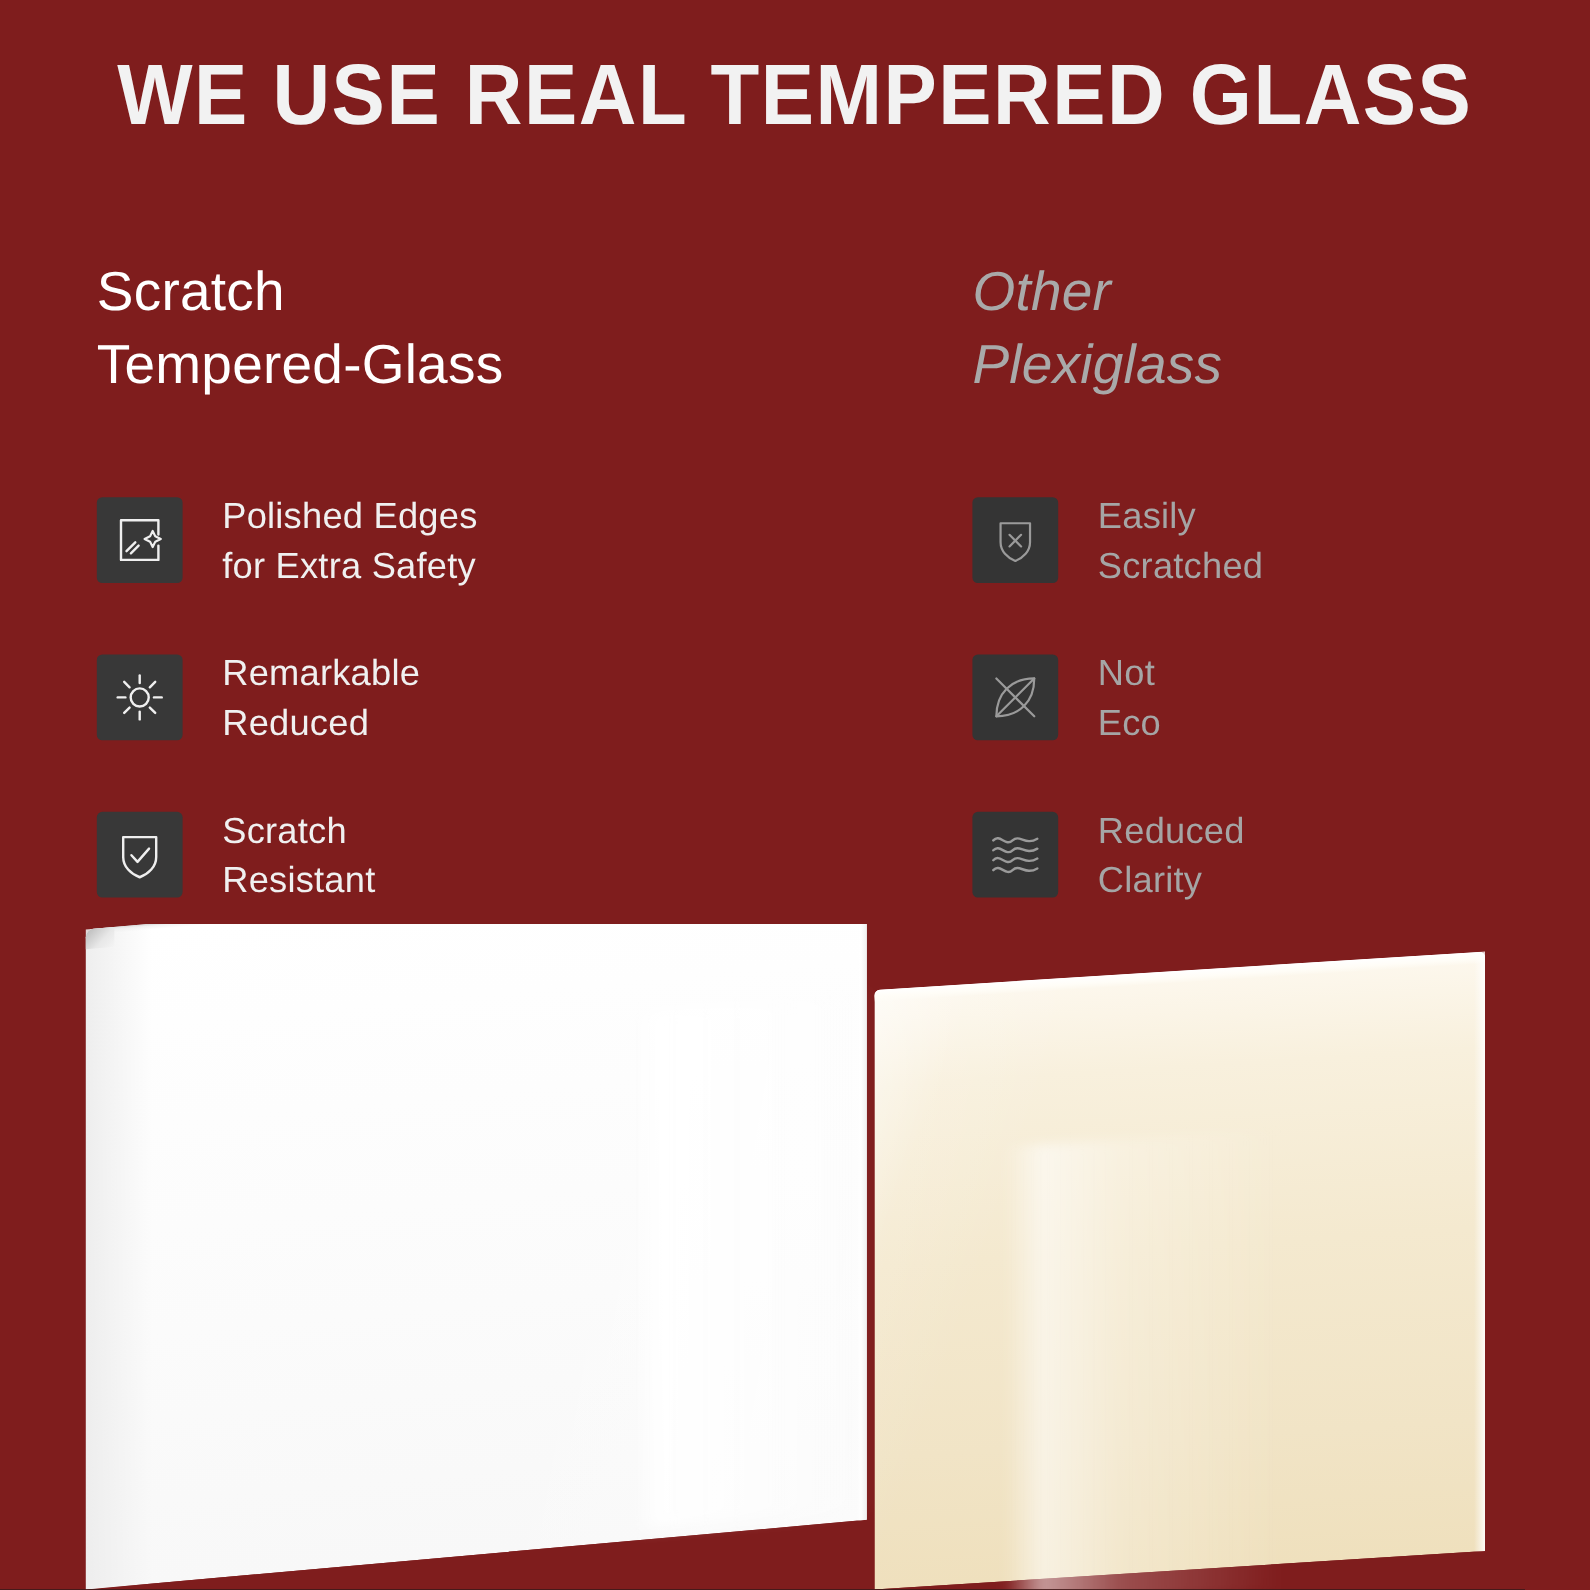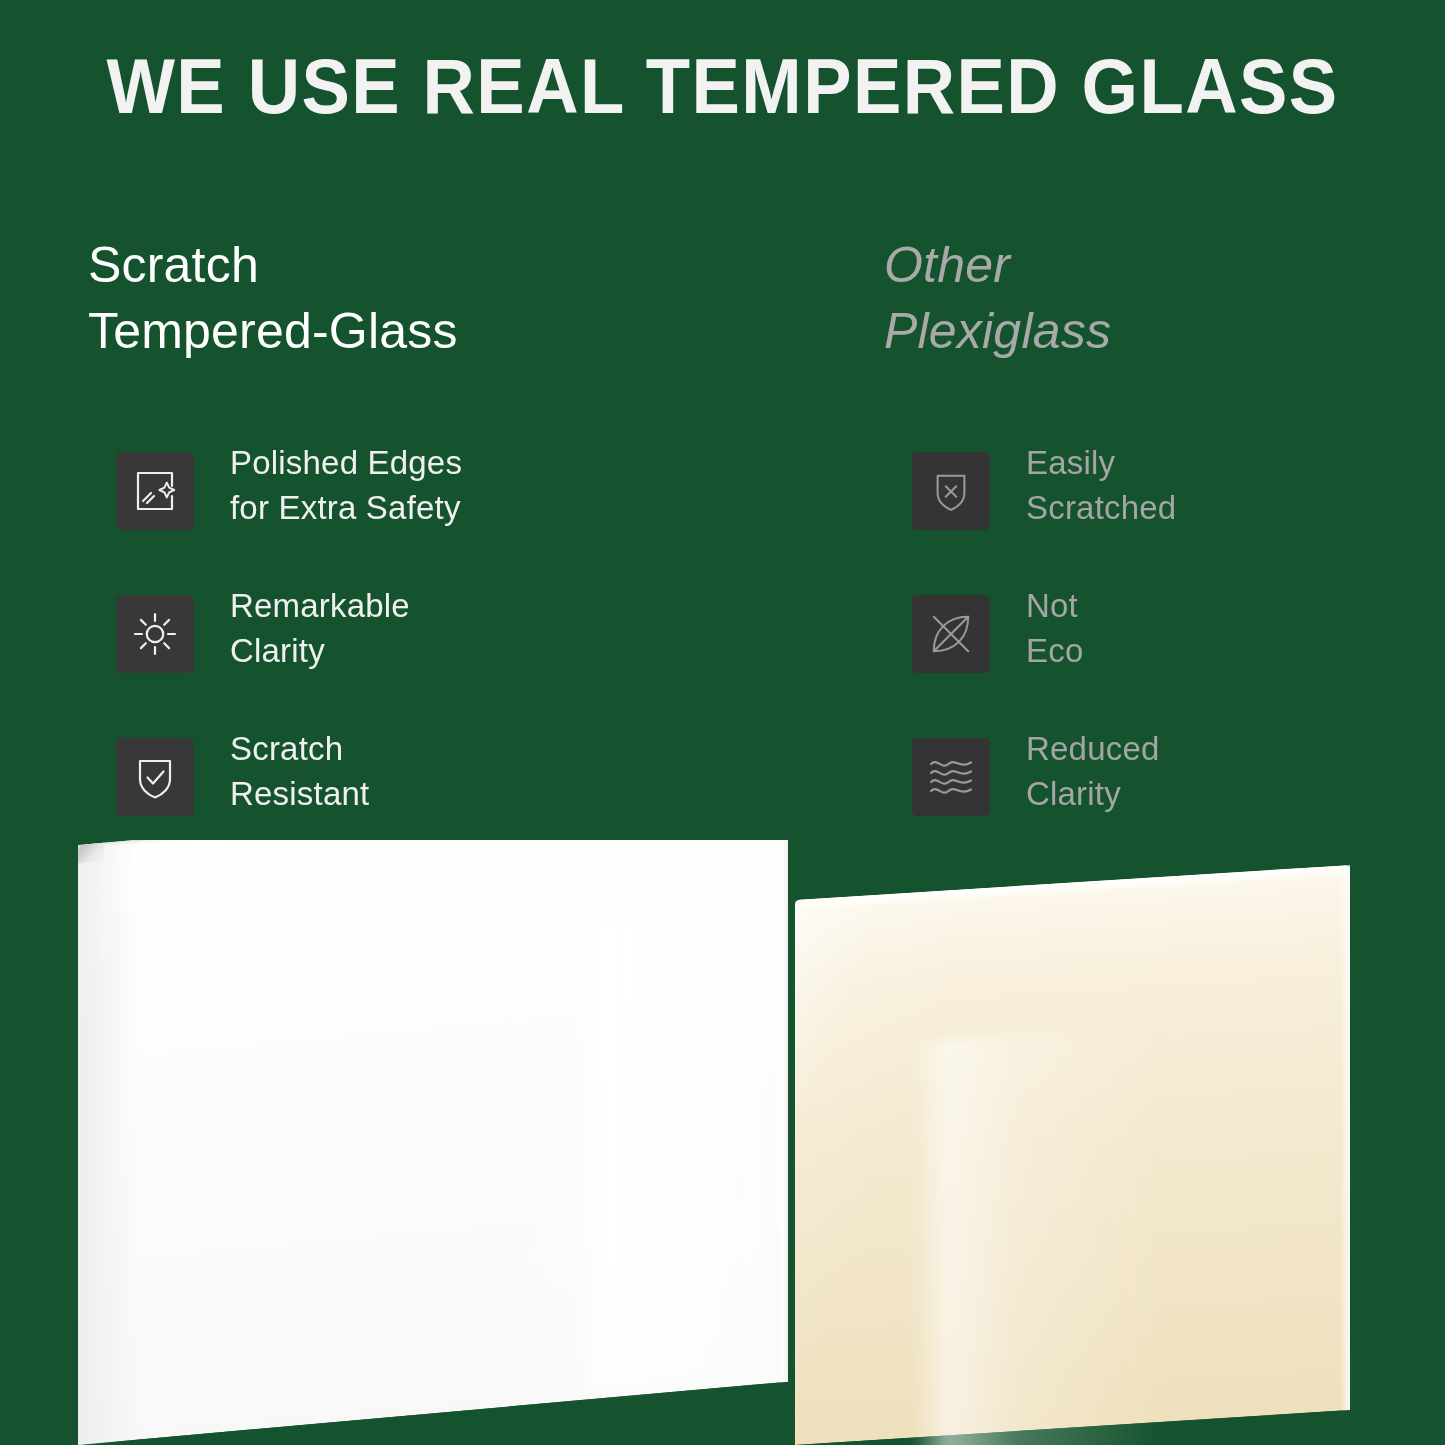--- a/index.html
+++ b/index.html
@@ -4,21 +4,21 @@
 <style>
   html, body {
     margin: 0;
     padding: 0;
     background: #1a1a1a;
   }
   #poster {
     position: relative;
     width: 1445px;
     height: 1445px;
-    background: #14532d;
+    background: #7f1d1d;
     overflow: hidden;
     font-family: "Liberation Sans", sans-serif;
     -webkit-font-smoothing: antialiased;
   }
 
   
   #title {
     position: absolute;
     left: 0;
     top: 38px;
@@ -58,24 +58,23 @@
   .feature-list {
     margin: 0;
     padding: 0;
     list-style: none;
     position: absolute;
     top: 220px;
     left: 0;
   }
   .feature {
     display: flex;
-    align-items: flex-end;
+    align-items: center;
     height: 78px;
     margin-bottom: 65px;
-    margin-left: 28px;
   }
   .feature:last-child { margin-bottom: 0; }
 
   .icon-tile {
     width: 78px;
     height: 78px;
     min-width: 78px;
     border-radius: 5px;
     background: #383838;
     display: flex;
@@ -273,21 +272,21 @@
             <path d="M23 36 V43"></path>
             <path d="M3 23 H10"></path>
             <path d="M36 23 H43"></path>
             <path d="M8.9 8.9 L13.8 13.8"></path>
             <path d="M32.2 32.2 L37.1 37.1"></path>
             <path d="M37.1 8.9 L32.2 13.8"></path>
             <path d="M13.8 32.2 L8.9 37.1"></path>
           </svg>
         </span>
         <span class="feature-label">Remarkable
-Clarity</span>
+Reduced</span>
       </li>
 
       <li class="feature">
         <span class="icon-tile">
           <svg width="46" height="46" viewBox="0 0 46 46" fill="none" stroke-width="2.2" stroke-linecap="round" stroke-linejoin="round">
             <path d="M8 7 H38 V25 C38 34 31 40.5 23 43.5 C15 40.5 8 34 8 25 Z"></path>
             <path d="M15.5 23.5 L21 29.5 L31.5 17.5"></path>
           </svg>
         </span>
         <span class="feature-label">Scratch

